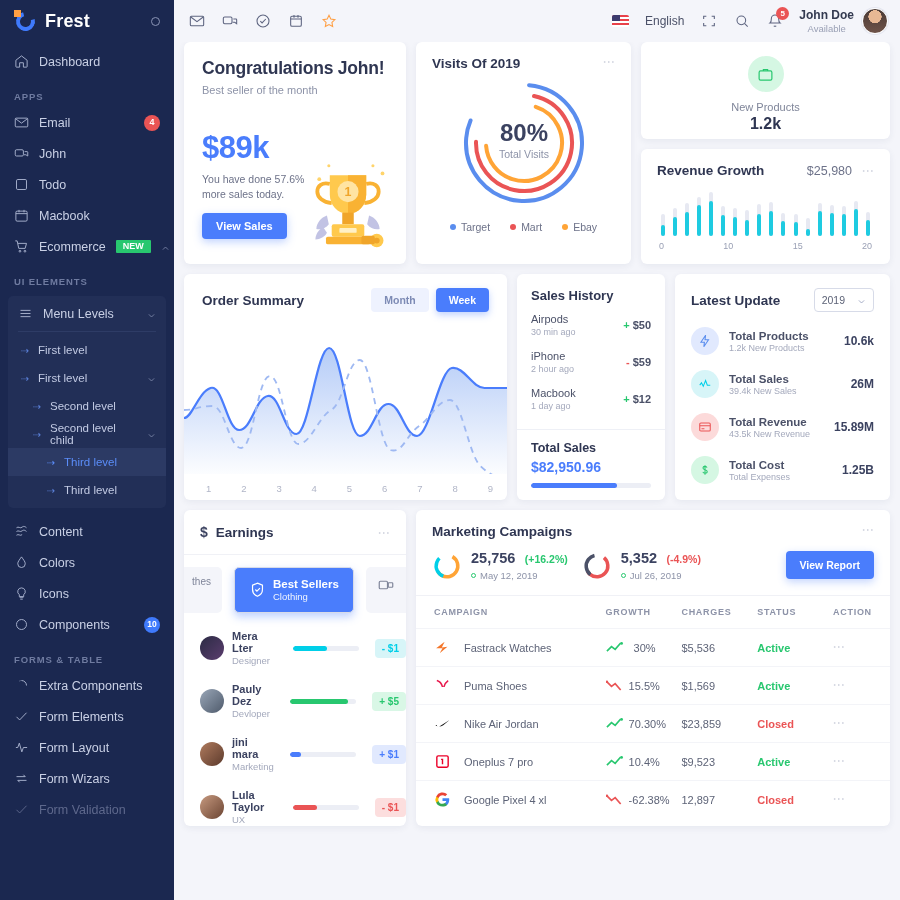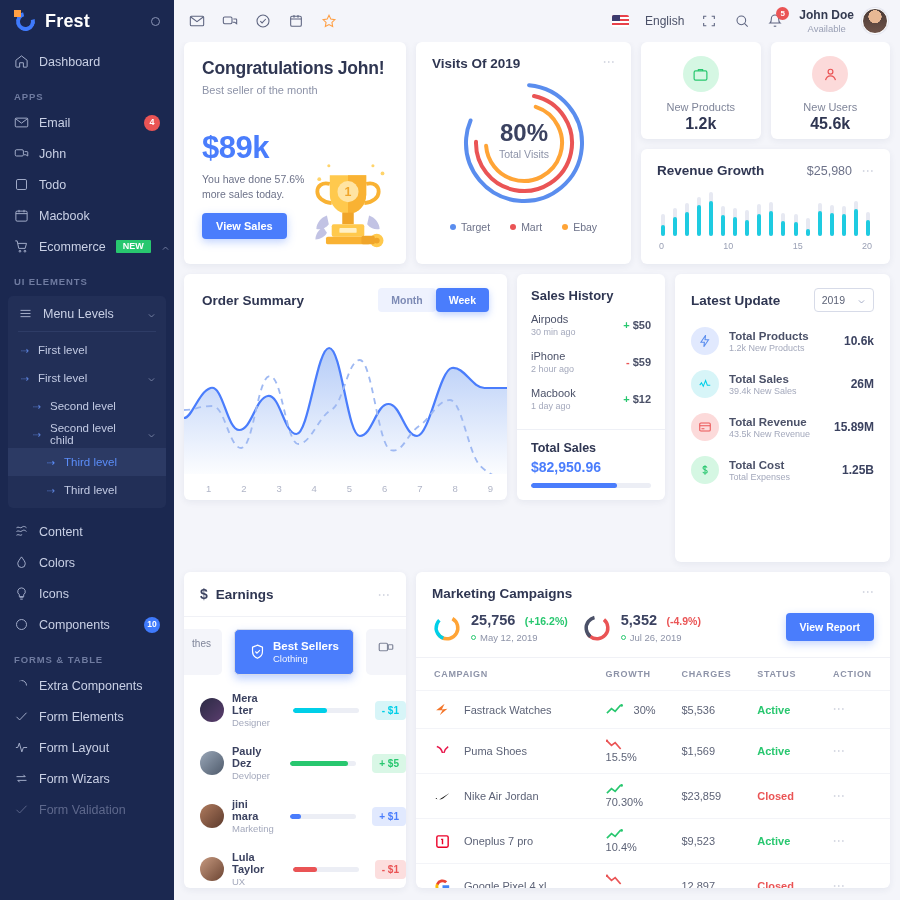--- a/index.html
+++ b/index.html
@@ -162,21 +162,21 @@
   .rev-chart{margin-top:14px;height:52px;position:relative;}
   .bars{display:flex;align-items:flex-end;justify-content:space-between;height:44px;padding:0 4px;}
   .barwrap{width:4px;position:relative;height:44px;display:flex;align-items:flex-end;}
   .bar-bg{position:absolute;left:0;width:4px;background:#e7e9f2;border-radius:2px;bottom:0;}
   .bar-fg{position:absolute;left:0;width:4px;background:#1ecbe1;border-radius:2px;bottom:0;}
   .rev-axis{display:flex;justify-content:space-between;font-size:9px;color:#9aa0b5;margin-top:5px;padding:0 2px;}
 
   
   .order{flex:1;padding:14px 0 0;overflow:hidden;min-width:0;height:226px;position:relative;}
   .order-head{display:flex;align-items:center;padding:0 18px;}
-  .seg{margin-left:auto;display:flex;border-radius:12px;}
+  .seg{margin-left:auto;display:flex;gap:7px;border-radius:12px;}
   .seg button{font-size:10.5px;padding:6px 13px;border-radius:4px;border:none;cursor:pointer;font-weight:600;}
   .seg .off{background:#eef2fe;color:#7d8bb5;}
   .seg .on{background:#4a7dfc;color:#fff;box-shadow:0 3px 7px rgba(74,125,252,.35);}
   .order-chart{position:absolute;left:0;right:0;bottom:26px;top:52px;}
   .order-axis{position:absolute;bottom:6px;left:22px;right:14px;display:flex;justify-content:space-between;font-size:9.5px;color:#b0b5c7;}
 
   
   .sales{width:148px;flex:0 0 148px;padding:14px 0 0;height:226px;display:flex;flex-direction:column;}
   .sales h3{font-size:13px;font-weight:700;color:#2f3652;padding:0 14px;}
   .sh-list{padding:10px 14px 0;flex:1;}
@@ -186,21 +186,21 @@
   .sh-amt{font-size:11px;font-weight:700;color:#4b5168;}
   .sh-amt .pl{color:#28c76f;}
   .sh-amt .mi{color:#ea5455;}
   .sales-foot{border-top:1px solid #eef0f6;padding:11px 14px 12px;}
   .ts-label{font-size:12.5px;font-weight:700;color:#2f3652;}
   .ts-val{font-size:14px;font-weight:700;color:#4a7dfc;margin-top:4px;}
   .prog{height:5px;background:#eceef5;border-radius:3px;margin-top:8px;overflow:hidden;}
   .prog i{display:block;height:5px;background:#4a7dfc;border-radius:3px;}
 
   
-  .latest{width:215px;flex:0 0 215px;padding:14px 16px;height:288px;}
+  .latest{width:215px;flex:0 0 215px;padding:14px 16px;height:226px;}
   .lu-head{display:flex;align-items:center;}
   .sel{margin-left:auto;border:1px solid #d7dbe8;border-radius:4px;font-size:10.5px;color:#5d6377;
        padding:5px 7px;display:flex;align-items:center;gap:12px;cursor:pointer;background:#fff;}
   .lu-row{display:flex;align-items:center;gap:10px;margin-top:15px;}
   .lu-ico{width:28px;height:28px;border-radius:50%;flex:0 0 28px;display:flex;align-items:center;justify-content:center;}
   .lu-ico svg{width:14px;height:14px;fill:none;stroke-width:1.8;}
   .lu-t{font-size:11.5px;color:#4b5168;font-weight:600;}
   .lu-s{font-size:9px;color:#a4a9bc;margin-top:1px;}
   .lu-v{margin-left:auto;font-size:12px;font-weight:700;color:#3b4260;}
 
@@ -234,21 +234,21 @@
               font-size:10.5px;font-weight:600;padding:8px 14px;cursor:pointer;
               box-shadow:0 3px 8px rgba(74,125,252,.33);}
   table{width:100%;border-collapse:collapse;}
   th{font-size:9px;letter-spacing:.7px;color:#8d93a8;font-weight:700;text-align:left;padding:11px 6px 11px 0;}
   th:first-child{padding-left:18px;}
   td{font-size:11px;color:#5d6377;padding:10px 6px 10px 0;border-top:1px solid #f3f4f8;vertical-align:middle;}
   td:first-child{padding-left:18px;}
   .camp-name{display:flex;align-items:center;gap:13px;}
   .brandlogo{width:17px;height:17px;flex:0 0 17px;display:flex;align-items:center;justify-content:center;}
   .growth{display:flex;align-items:center;gap:6px;}
-  .growth.stack{flex-direction:column;align-items:flex-start;gap:1px;}
+  .growth.stack{align-items:flex-start;gap:1px;}
   .spark{width:22px;height:11px;}
   .st-active{color:#28c76f;font-weight:600;}
   .st-closed{color:#ea5455;font-weight:600;}
 </style>
 </head>
 <body>
 
 <div class="app">
 
   <aside class="sidebar">
@@ -621,30 +621,20 @@
           <div class="stat-row">
             <div class="stat">
               <div class="stat-ico" style="background:#d5f7e3">
                 <svg viewBox="0 0 24 24" stroke="#28c76f">
                     <rect x="3" y="7" width="18" height="13" rx="2"></rect>
                     <path d="M9 7V5h6v2"></path>
                   </svg>
               </div>
               <div class="stat-label">New Products</div>
               <div class="stat-val">1.2k</div>
-            </div>
-            <div class="stat">
-              <div class="stat-ico" style="background:#fcdada">
-                <svg viewBox="0 0 24 24" stroke="#ea5455">
-                    <circle cx="12" cy="8" r="3.4"></circle>
-                    <path d="M5 20c1-4 4.2-6 7-6s6 2 7 6"></path>
-                  </svg>
-              </div>
-              <div class="stat-label">New Users</div>
-              <div class="stat-val">45.6k</div>
             </div>
           </div>
 
           <div class="revenue">
             <div class="rev-head">
               <span class="card-title">Revenue Growth</span>
               <span class="rev-amt">$25,980</span>
               <span class="dots dots-v">⋮</span>
             </div>
             <div class="rev-chart">

